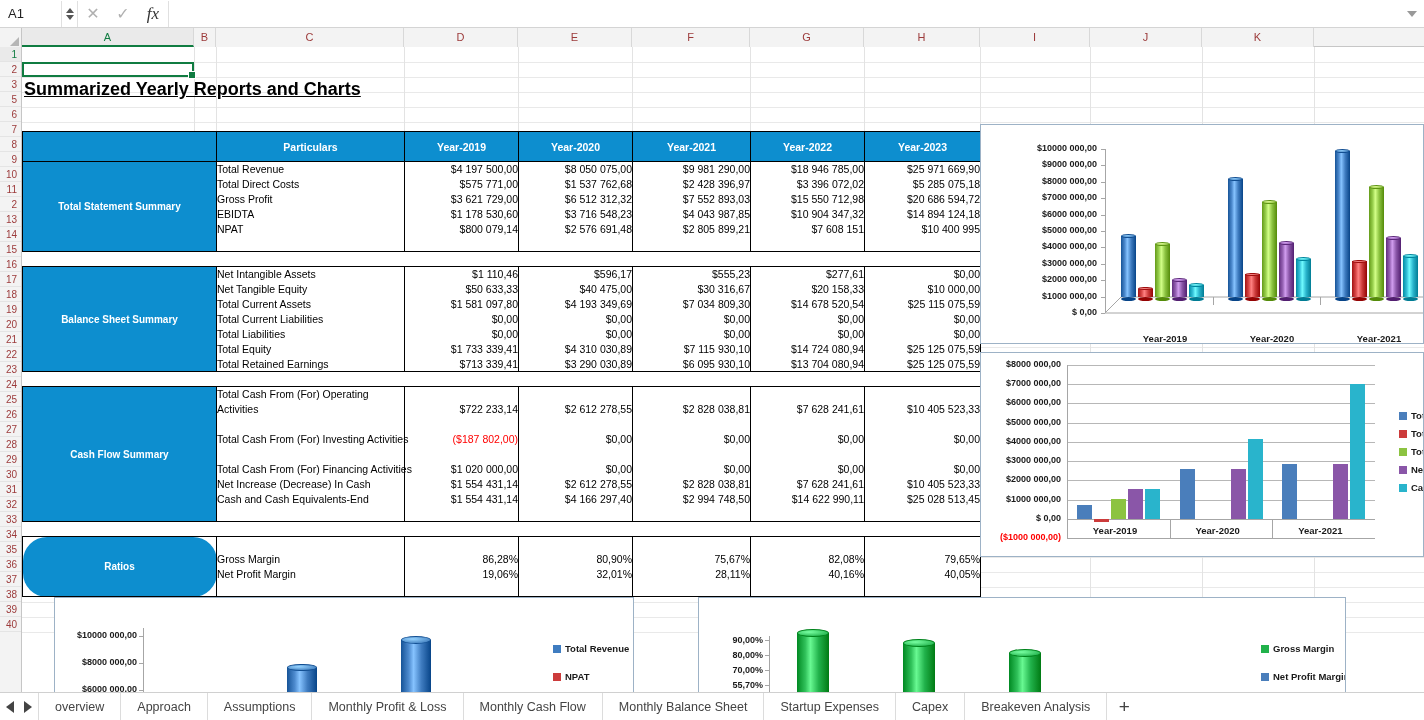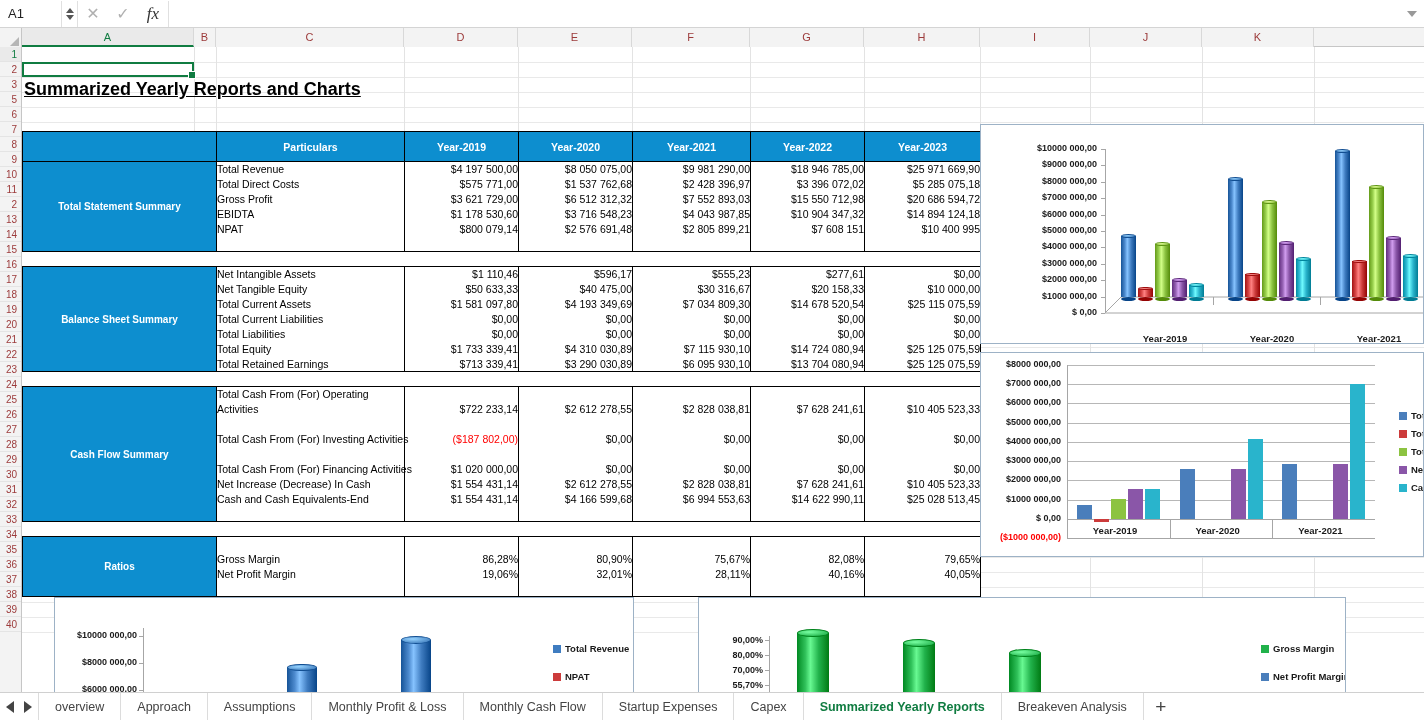--- a/index.html
+++ b/index.html
@@ -522,22 +522,22 @@
             <td class="lbl-cell">Net Increase (Decrease) In Cash</td>
             <td class="num-cell">$1 554 431,14</td>
             <td class="num-cell">$2 612 278,55</td>
             <td class="num-cell">$2 828 038,81</td>
             <td class="num-cell">$7 628 241,61</td>
             <td class="num-cell">$10 405 523,33</td>
           </tr>
           <tr class="tbl-row">
             <td class="lbl-cell">Cash and Cash Equivalents-End</td>
             <td class="num-cell">$1 554 431,14</td>
-            <td class="num-cell">$4 166 599,68</td>
-            <td class="num-cell">$6 994 553,63</td>
+            <td class="num-cell">$4 166 297,40</td>
+            <td class="num-cell">$2 994 748,50</td>
             <td class="num-cell">$14 622 990,11</td>
             <td class="num-cell">$25 028 513,45</td>
           </tr>
           <tr class="tbl-row sec-bot">
             <td class="lbl-cell"></td>
             <td class="num-cell"></td>
             <td class="num-cell"></td>
             <td class="num-cell"></td>
             <td class="num-cell"></td>
             <td class="num-cell"></td>
@@ -545,21 +545,21 @@
           <tr class="gap-row">
             <td></td>
             <td></td>
             <td></td>
             <td></td>
             <td></td>
             <td></td>
             <td></td>
           </tr>
           <tr class="tbl-row sec-top">
-            <td class="cat-cell" rowspan="4" style="width: 194px;">Ratios</td>
+            <td class="cat-cell" rowspan="4" style="width: 194px; border-radius: 24px;">Ratios</td>
             <td class="lbl-cell"></td>
             <td class="num-cell"></td>
             <td class="num-cell"></td>
             <td class="num-cell"></td>
             <td class="num-cell"></td>
             <td class="num-cell"></td>
           </tr>
           <tr class="tbl-row">
             <td class="lbl-cell">Gross Margin</td>
             <td class="num-cell">86,28%</td>
@@ -827,19 +827,19 @@
   <div class="nav-arrows">
     <div class="nav-arrow nav-left"></div>
     <div class="nav-arrow nav-right"></div>
   </div>
   <div id="tabs-container" style="display:flex; border-left:1px solid #dcdcdc;">
       <div class="sheet-tab">overview</div>
       <div class="sheet-tab">Approach</div>
       <div class="sheet-tab">Assumptions</div>
       <div class="sheet-tab">Monthly Profit &amp; Loss</div>
       <div class="sheet-tab">Monthly Cash Flow</div>
+      <div class="sheet-tab">Monthly Balance Sheet</div>
       <div class="sheet-tab">Startup Expenses</div>
       <div class="sheet-tab">Capex</div>
-      <div class="sheet-tab active">Summarized Yearly Reports</div>
       <div class="sheet-tab">Breakeven Analysis</div>
     </div>
   <div id="add-sheet">+</div>
 </div>
 
 </body></html>

